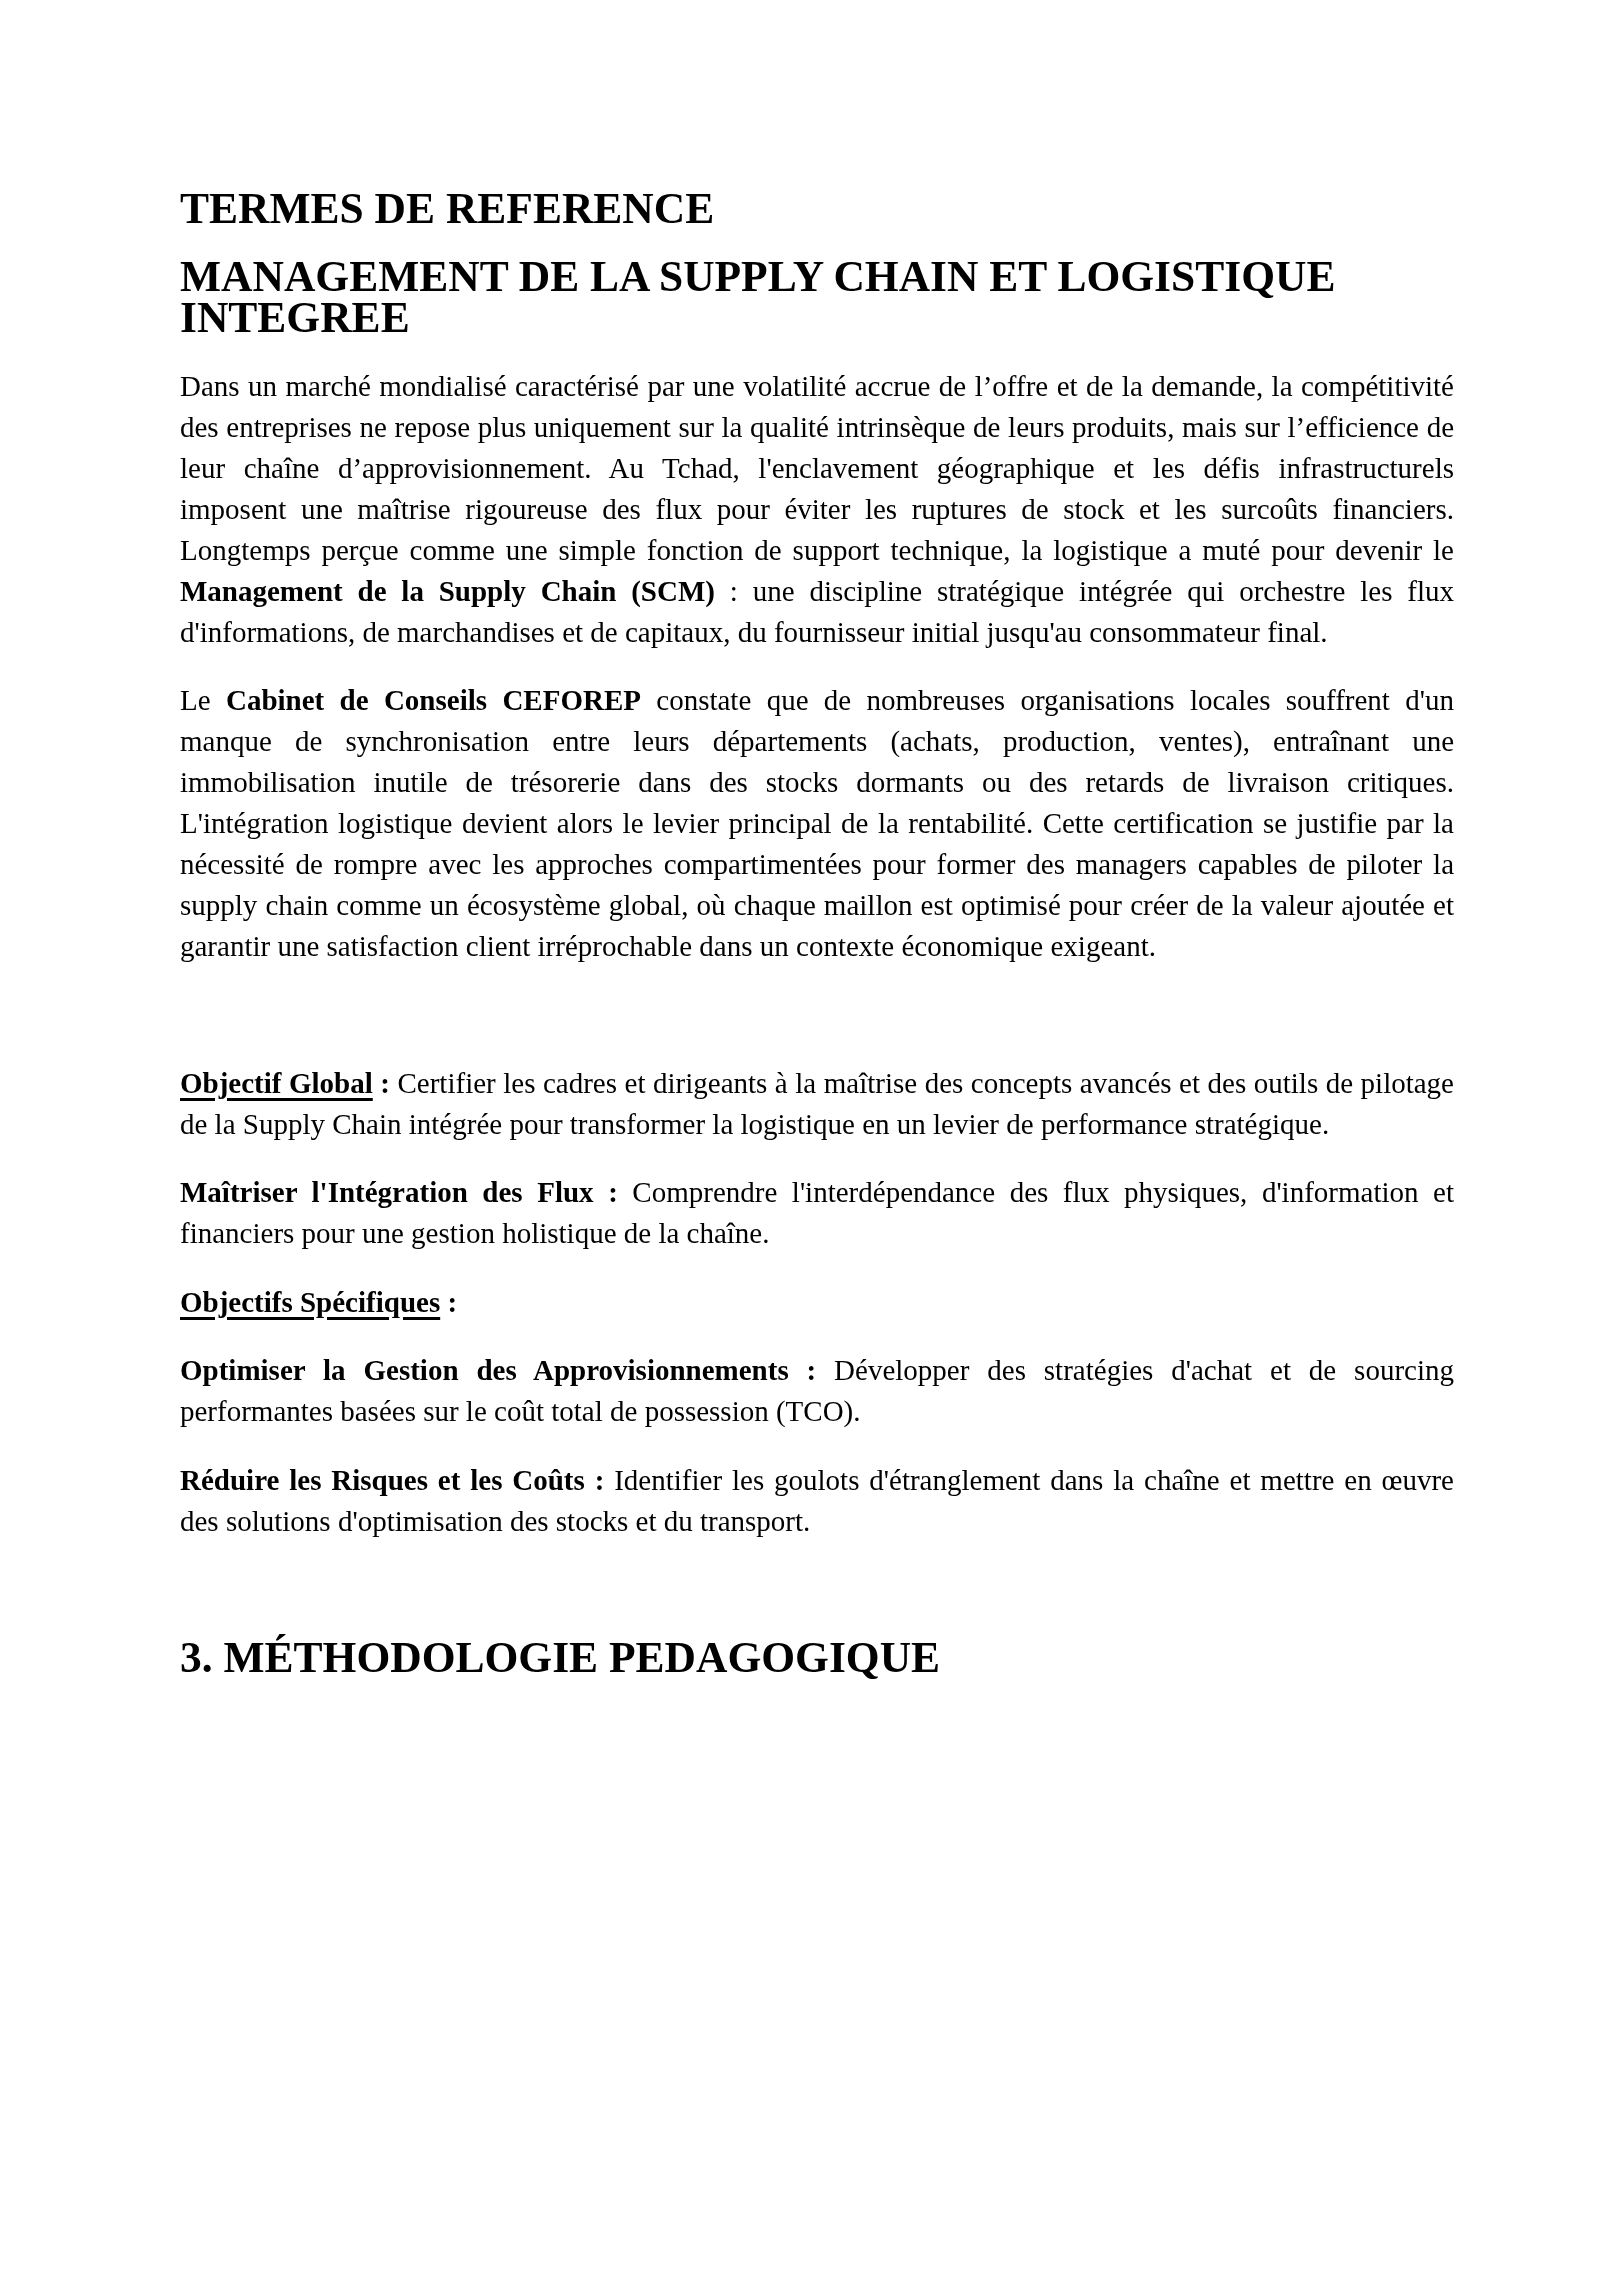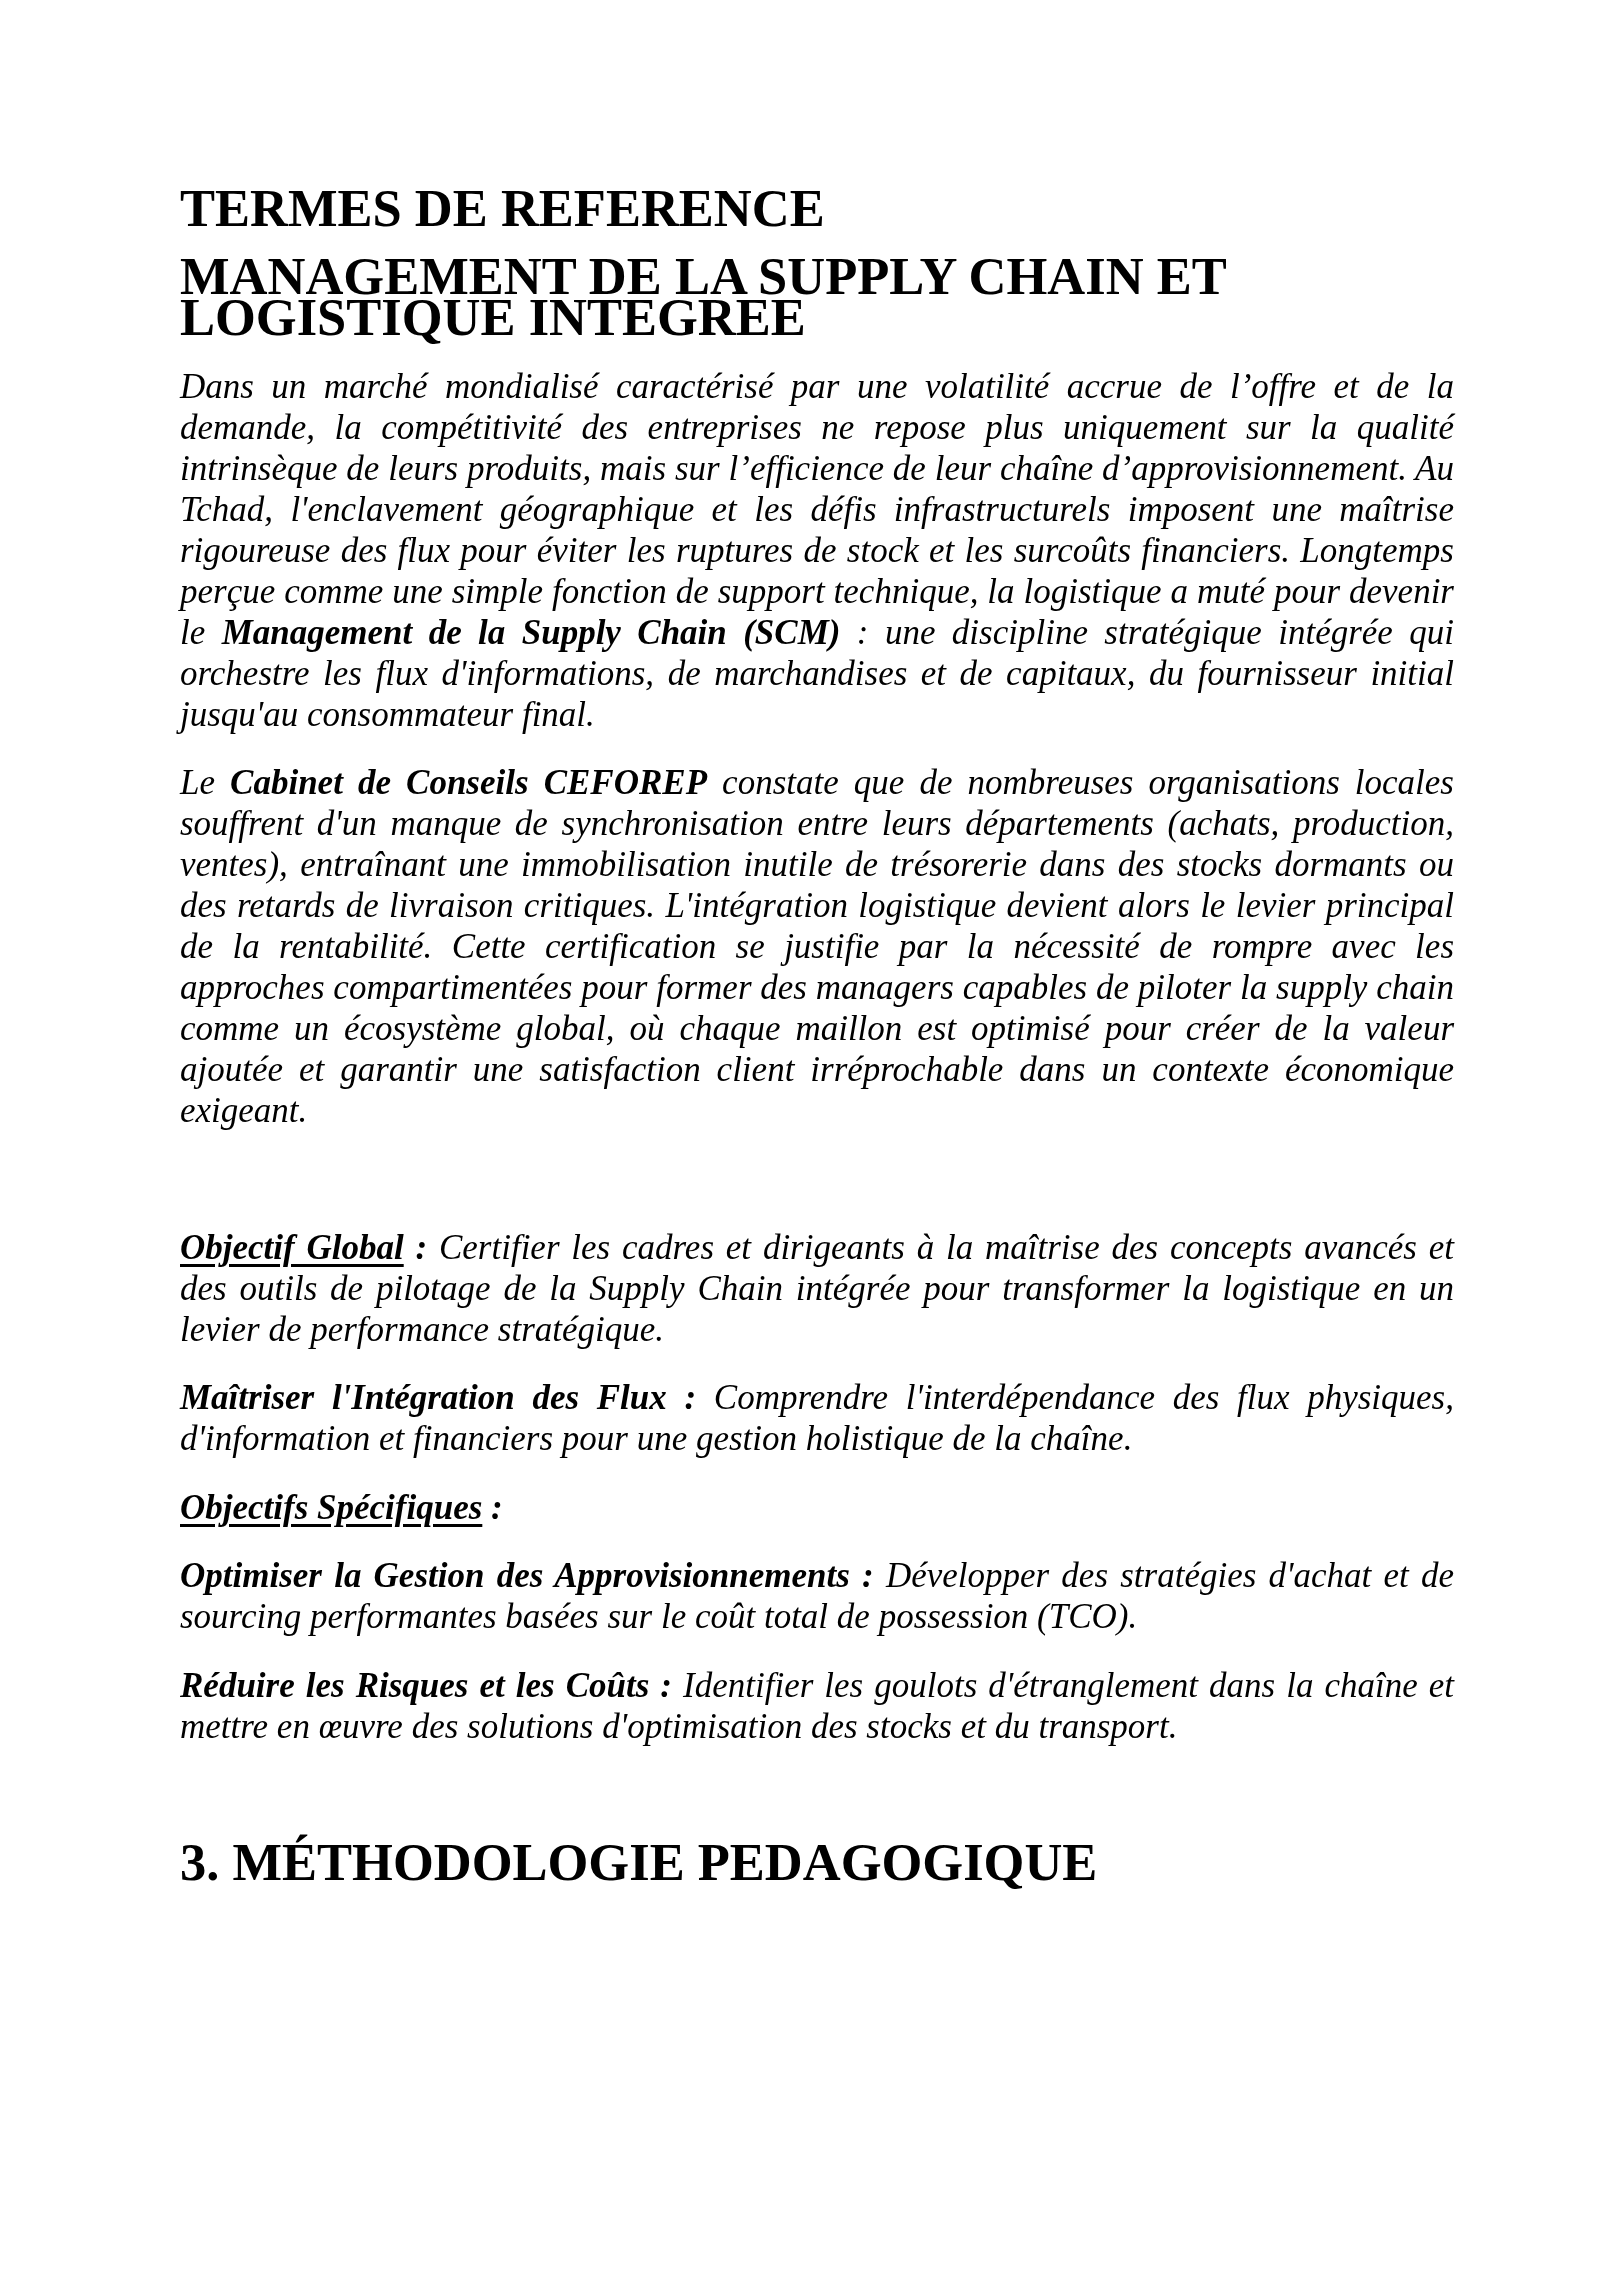--- a/index.html
+++ b/index.html
@@ -9,33 +9,32 @@
   }
   .page {
     position: relative;
     width: 1621px;
     height: 2293px;
     box-sizing: border-box;
     padding: 188px 167px 0 180px;
     background: #ffffff;
     color: #000000;
     font-family: "Liberation Serif", "DejaVu Serif", serif;
-    font-size: 35px;
+    font-size: 29px;
     line-height: 41px;
     overflow: hidden;
   }
   .heading {
     font-weight: 700;
     margin: 0 0 27.4px 0;
     text-align: left;
   }
   .paragraph {
     margin: 0 0 27.4px 0;
     text-align: justify;
-    font-style: italic;
   }
   .spacer {
     margin: 0 0 27.4px 0;
   }
   .run { font-weight: inherit; }
   .bold { font-weight: 700; }
   .underline {
     text-decoration: underline;
     text-decoration-thickness: 2.9px;
     text-underline-offset: 4.9px;

